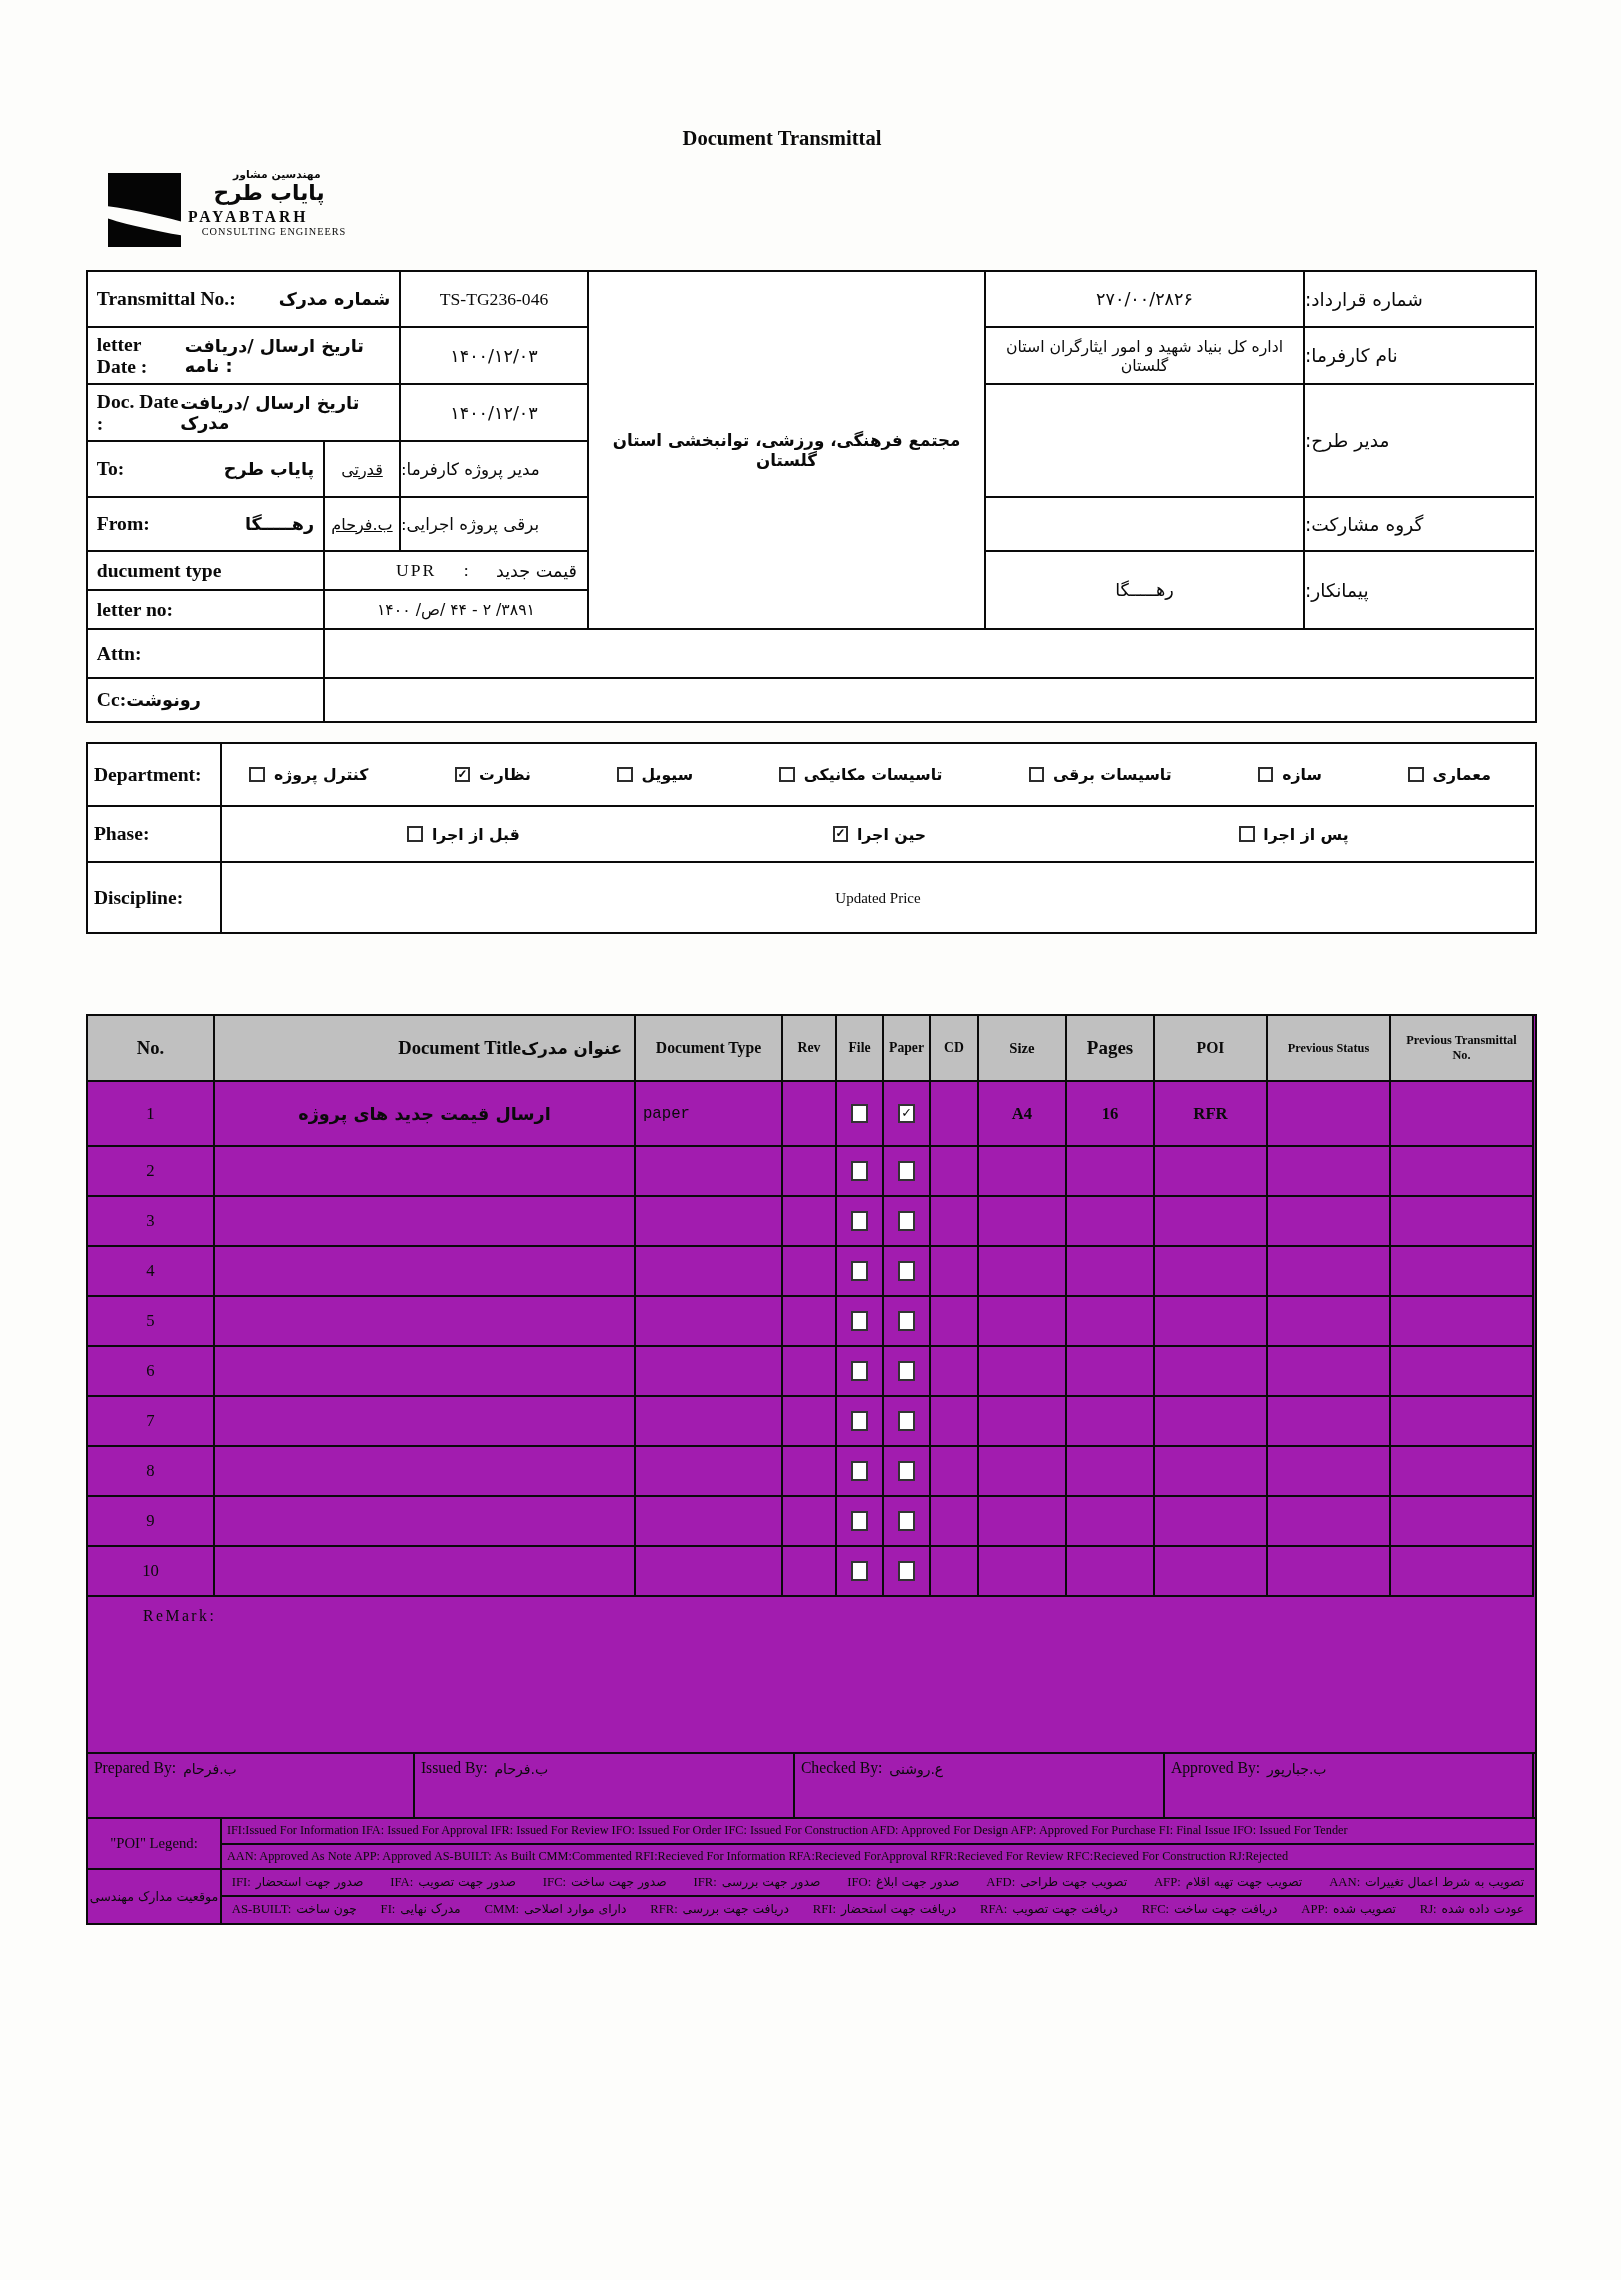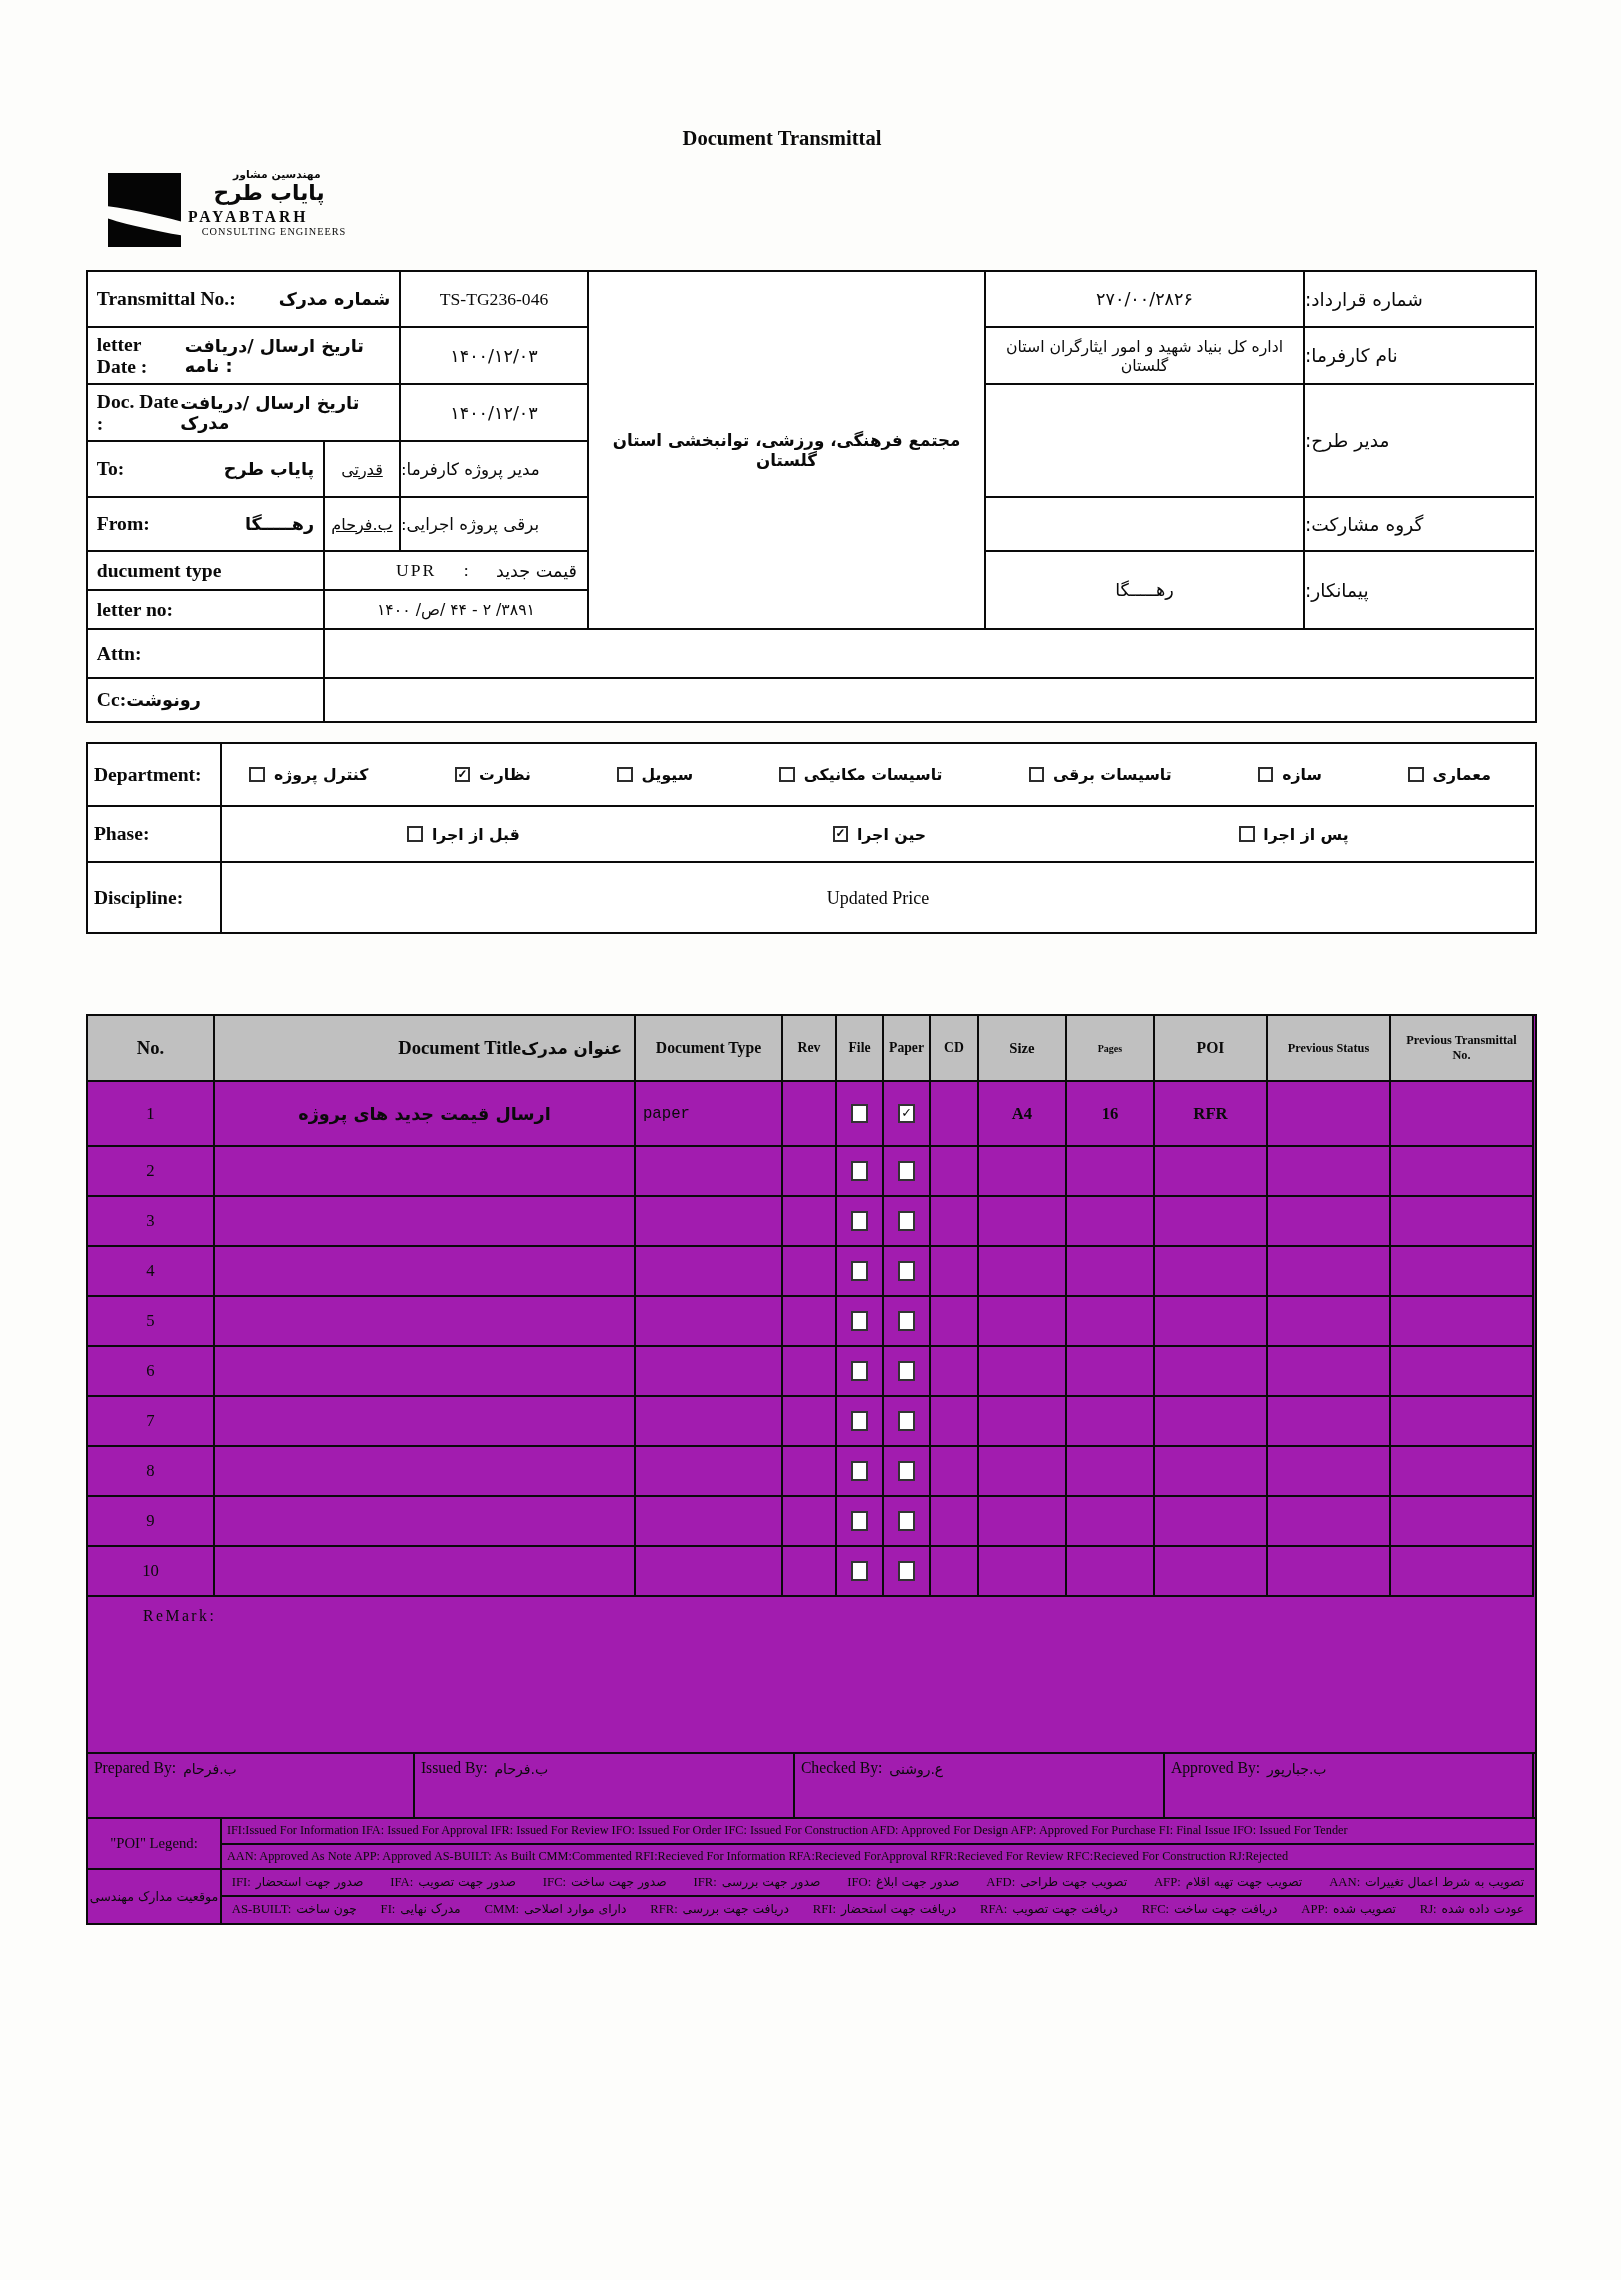--- a/index.html
+++ b/index.html
@@ -42,21 +42,21 @@
   .dept-table{position:absolute;left:86px;top:742px;width:1447px;height:188px;display:grid;
               grid-template-columns:134px 1312px;grid-template-rows:63px 56px 70px;
               border:2.9px solid #0a0a0a;background:#fff;}
   .dlab{font-weight:bold;font-size:19.6px;padding-left:5.9px;}
   .ckrow{justify-content:space-between;padding:0 43px 0 27.4px;}
   .ckrow2{justify-content:space-around;padding:0 29px;}
   .ck-item{display:flex;align-items:center;gap:8.8px;font-size:15.7px;font-weight:bold;}
   .cb{width:15.7px;height:15.7px;border:2px solid #2d2d2d;background:#fff;display:flex;
       align-items:center;justify-content:center;box-sizing:border-box;flex:none;}
   .cb.checked::after{content:"✓";font-size:11.8px;line-height:1;}
-  .disc-val{justify-content:center;font-size:18px;}
+  .disc-val{justify-content:center;font-size:15px;}
   
   .main-table{position:absolute;left:86px;top:1014px;width:1447px;border:2.9px solid #0a0a0a;
               box-sizing:content-box;background:#a21caf;}
   .mt-grid{display:grid;grid-template-columns:127px 421px 147px 54px 47px 47px 48px 88px 88px 113px 123px 143px;
            grid-template-rows:66px 65px repeat(9,50px);}
   .hcell{background:#c0c0c0;border-right:2px solid #0a0a0a;border-bottom:2.9px solid #0a0a0a;
          display:flex;align-items:center;justify-content:center;font-weight:bold;box-sizing:border-box;
          text-align:center;font-size:15.7px;overflow:hidden;}
   .hcell.two{font-size:12.3px;line-height:1.2;padding:0 5.9px;}
   .title-h{justify-content:flex-end;padding:0 11.8px;}
@@ -230,21 +230,21 @@
       <div class="hcell title-h">
         <span class="en">Document Title</span>
         <span class="fa">عنوان مدرک</span>
       </div>
       <div class="hcell">Document Type</div>
       <div class="hcell" style="font-size:13.7px">Rev</div>
       <div class="hcell" style="font-size:13.7px">File</div>
       <div class="hcell" style="font-size:13.7px">Paper</div>
       <div class="hcell" style="font-size:13.7px">CD</div>
       <div class="hcell" style="font-size:14.7px">Size</div>
-      <div class="hcell" style="font-size:10px">Pages</div>
+      <div class="hcell" style="font-size:19px">Pages</div>
       <div class="hcell">POI</div>
       <div class="hcell two">Previous Status</div>
       <div class="hcell two no-r">Previous Transmittal No.</div>
 
       <div class="mcell">1</div>
       <div class="mcell doc-title-cell fa">ارسال قیمت جدید های پروژه</div>
       <div class="mcell type-cell">paper</div>
       <div class="mcell"></div>
       <div class="mcell">
           <span class="cb2"></span>

